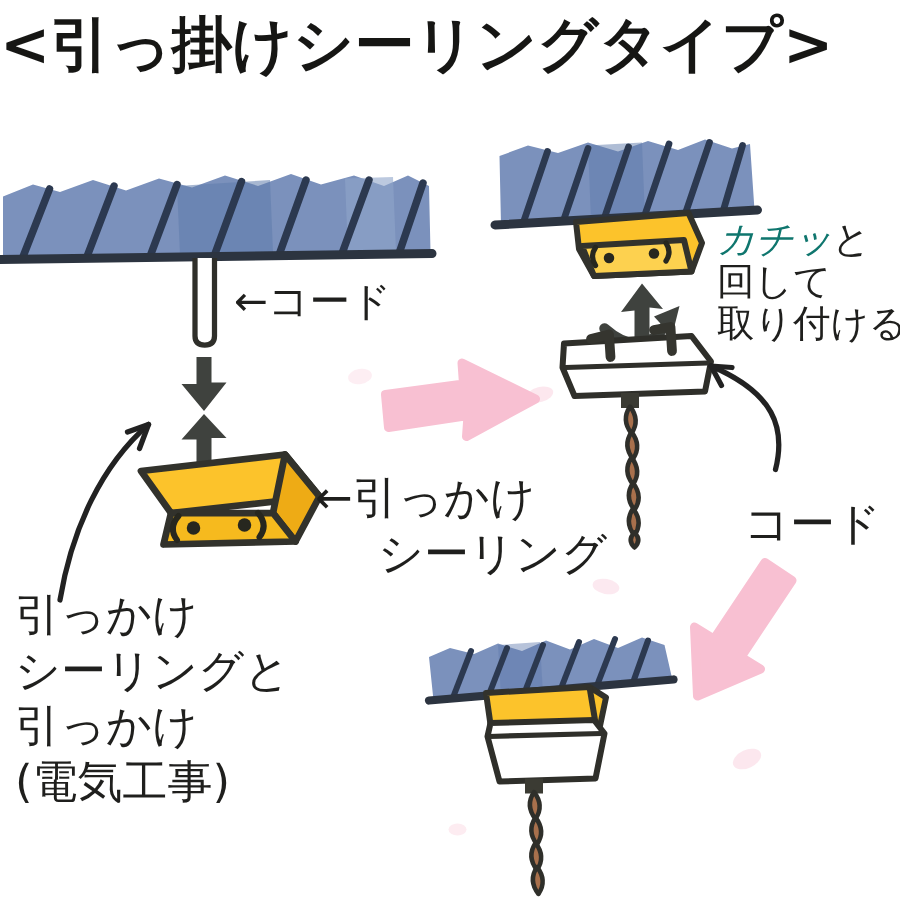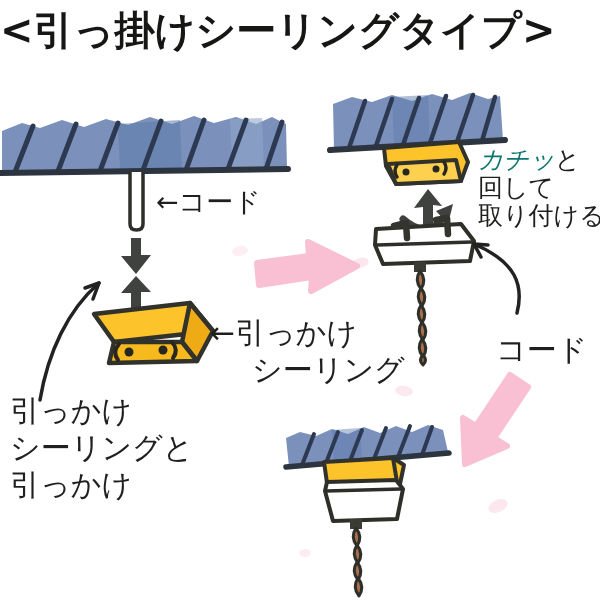--- a/index.html
+++ b/index.html
@@ -165,20 +165,21 @@
 
   <div class="label cord1">←コード</div>
 
   <div class="label dev2">シーリング</div>
   <div class="label dev1">←引っかけ</div>
 
   <div class="label note">
     <div>引っかけ</div>
     <div>シーリングと</div>
     <div>引っかけ</div>
+    <div>(電気工事)</div>
   </div>
 
   <div class="label action">
     <div><span class="red">カチッ</span><span>と</span></div>
     <div>回して</div>
     <div>取り付ける</div>
   </div>
 
   <div class="label cord2">コード</div>
 

